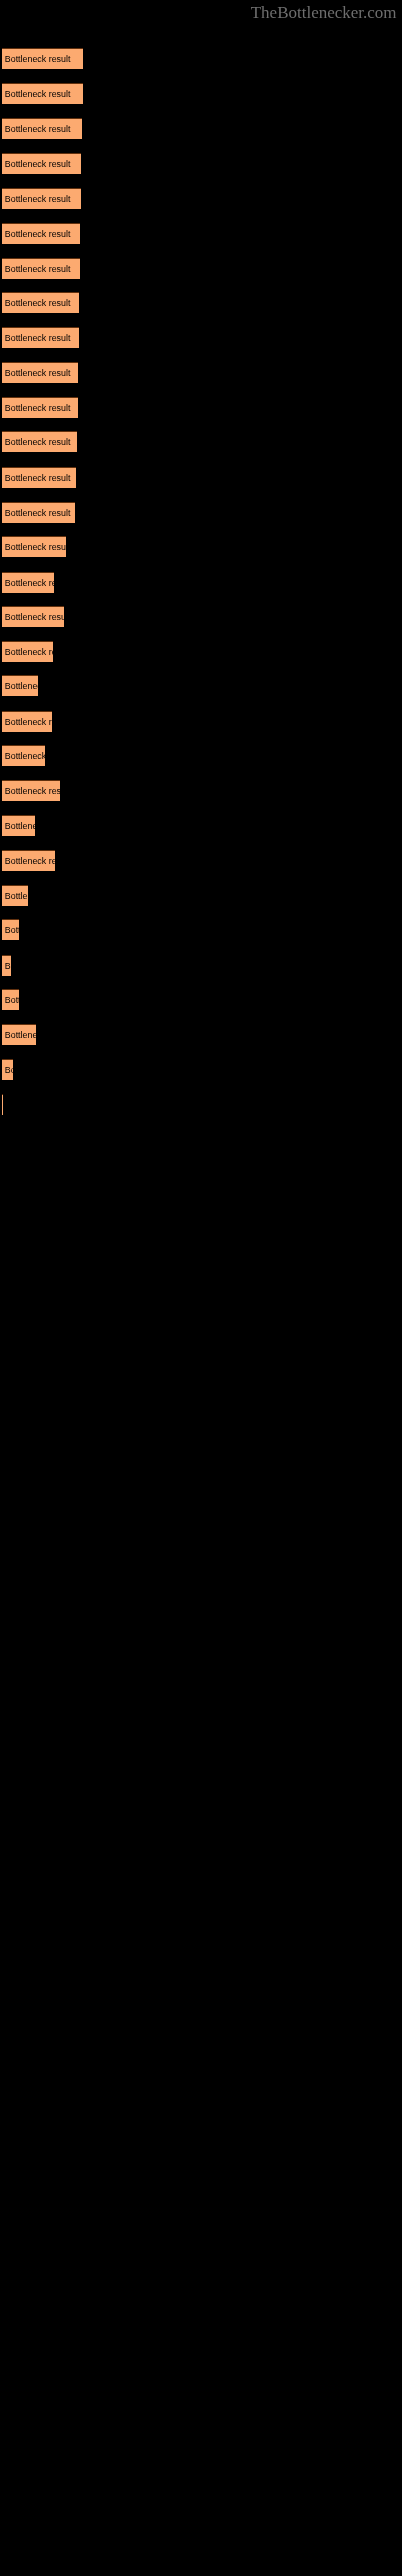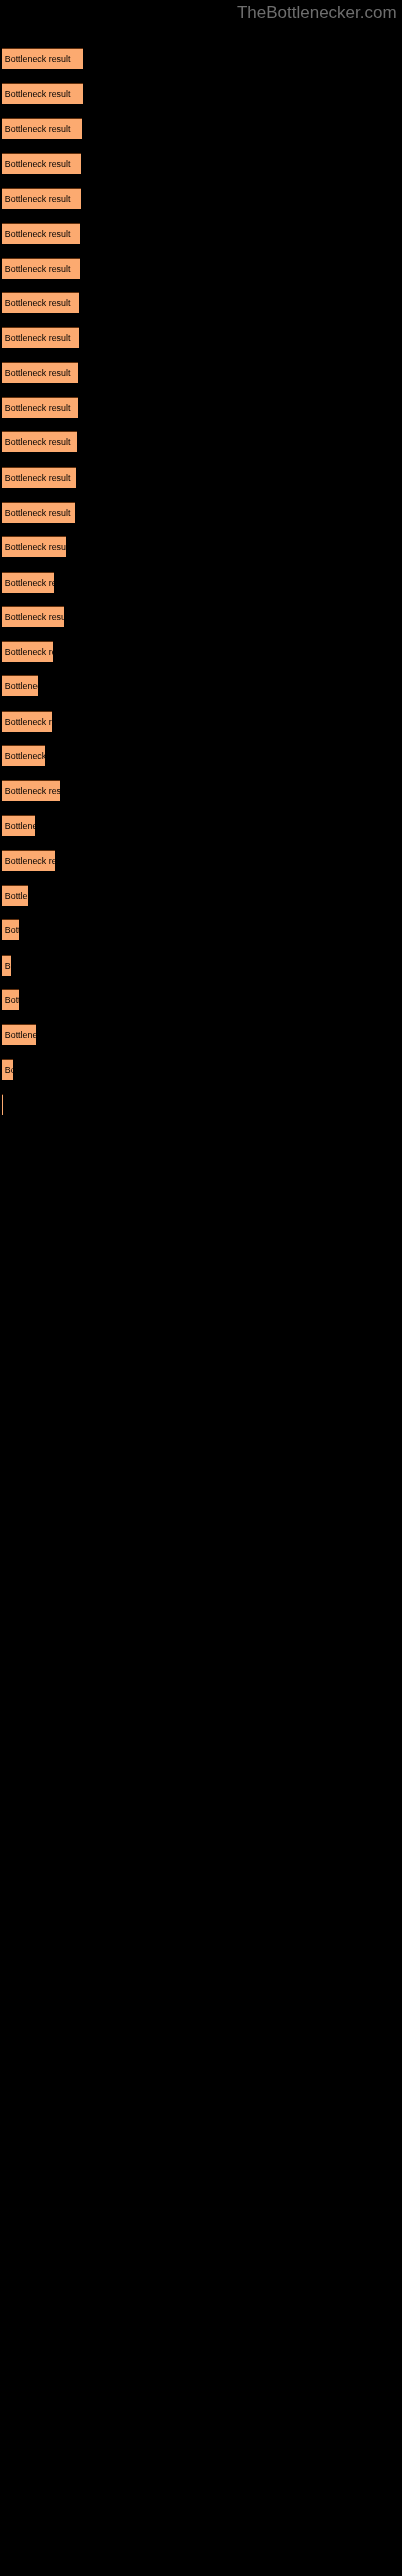--- a/index.html
+++ b/index.html
@@ -21,21 +21,21 @@
     left: 0;
     top: 0;
     width: 403px;
     height: 2576px;
     background: #000000;
   }
   #watermark {
     position: absolute;
     right: 6.4px;
     top: 1.6px;
-    font-family: Liberation Sans, sans-serif;
+    font-family: Liberation Serif, serif;
     font-size: 17px;
     line-height: 21px;
     color: #6e6e6e;
     letter-spacing: 0px;
     white-space: nowrap;
     user-select: none;
   }
   #bars-layer {
     position: absolute;
     left: 0;

